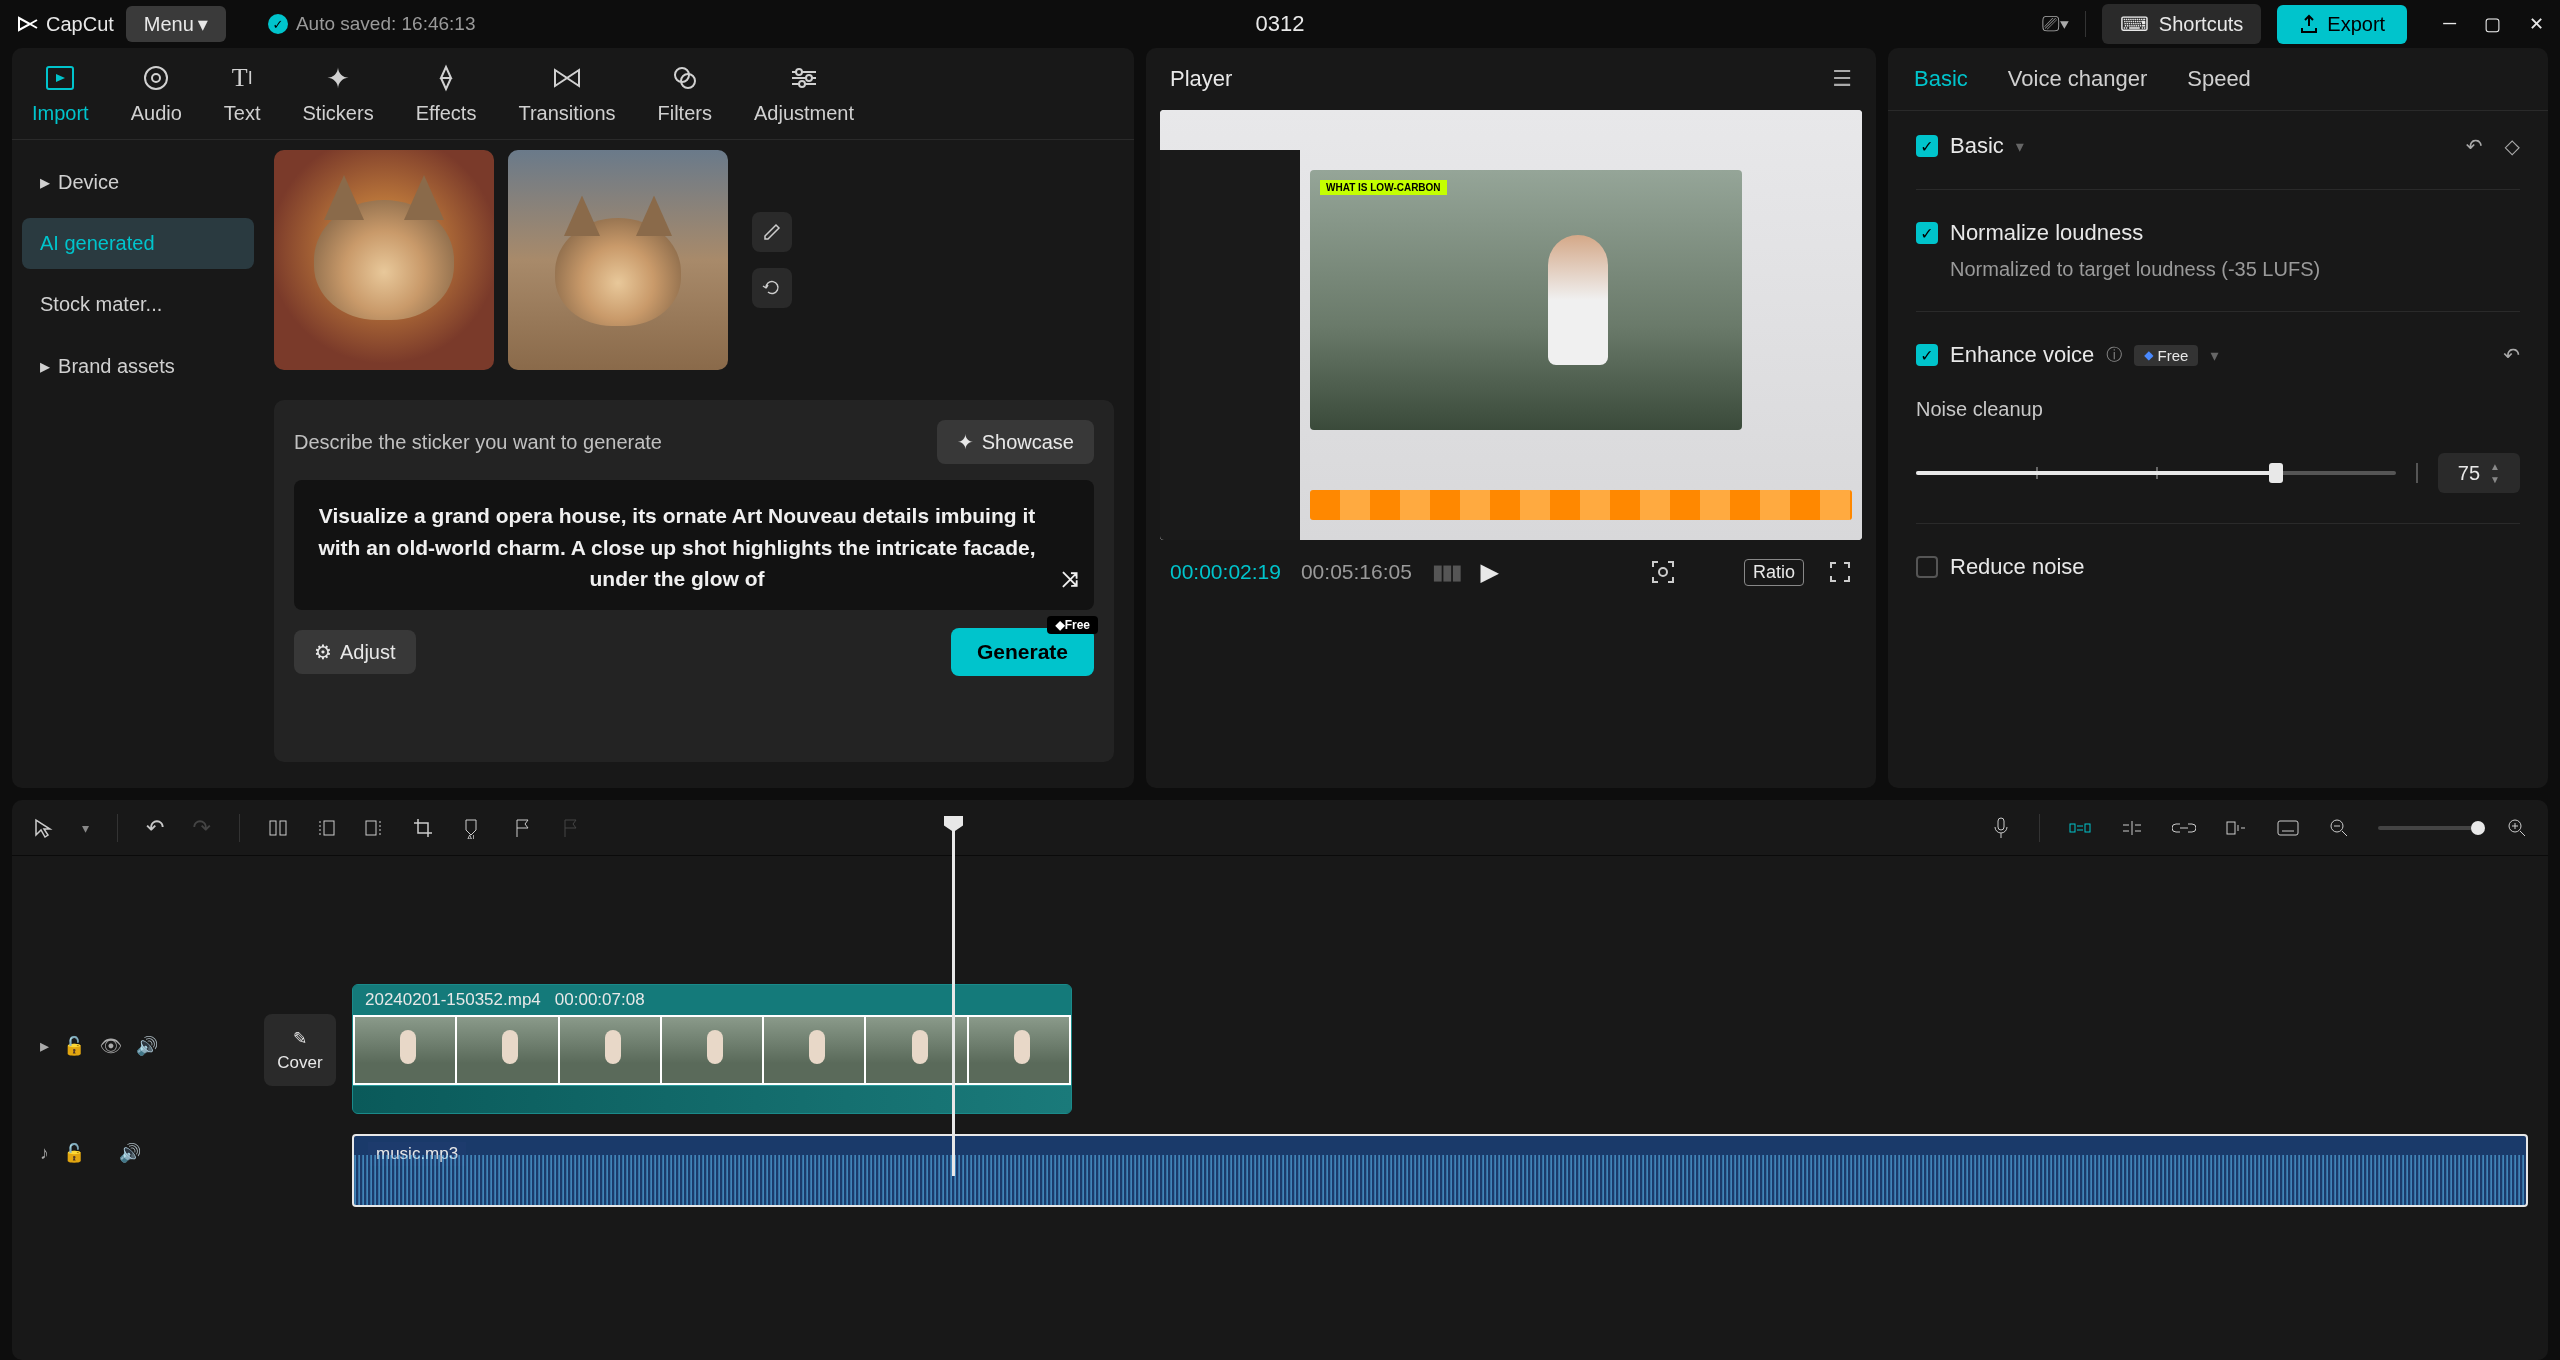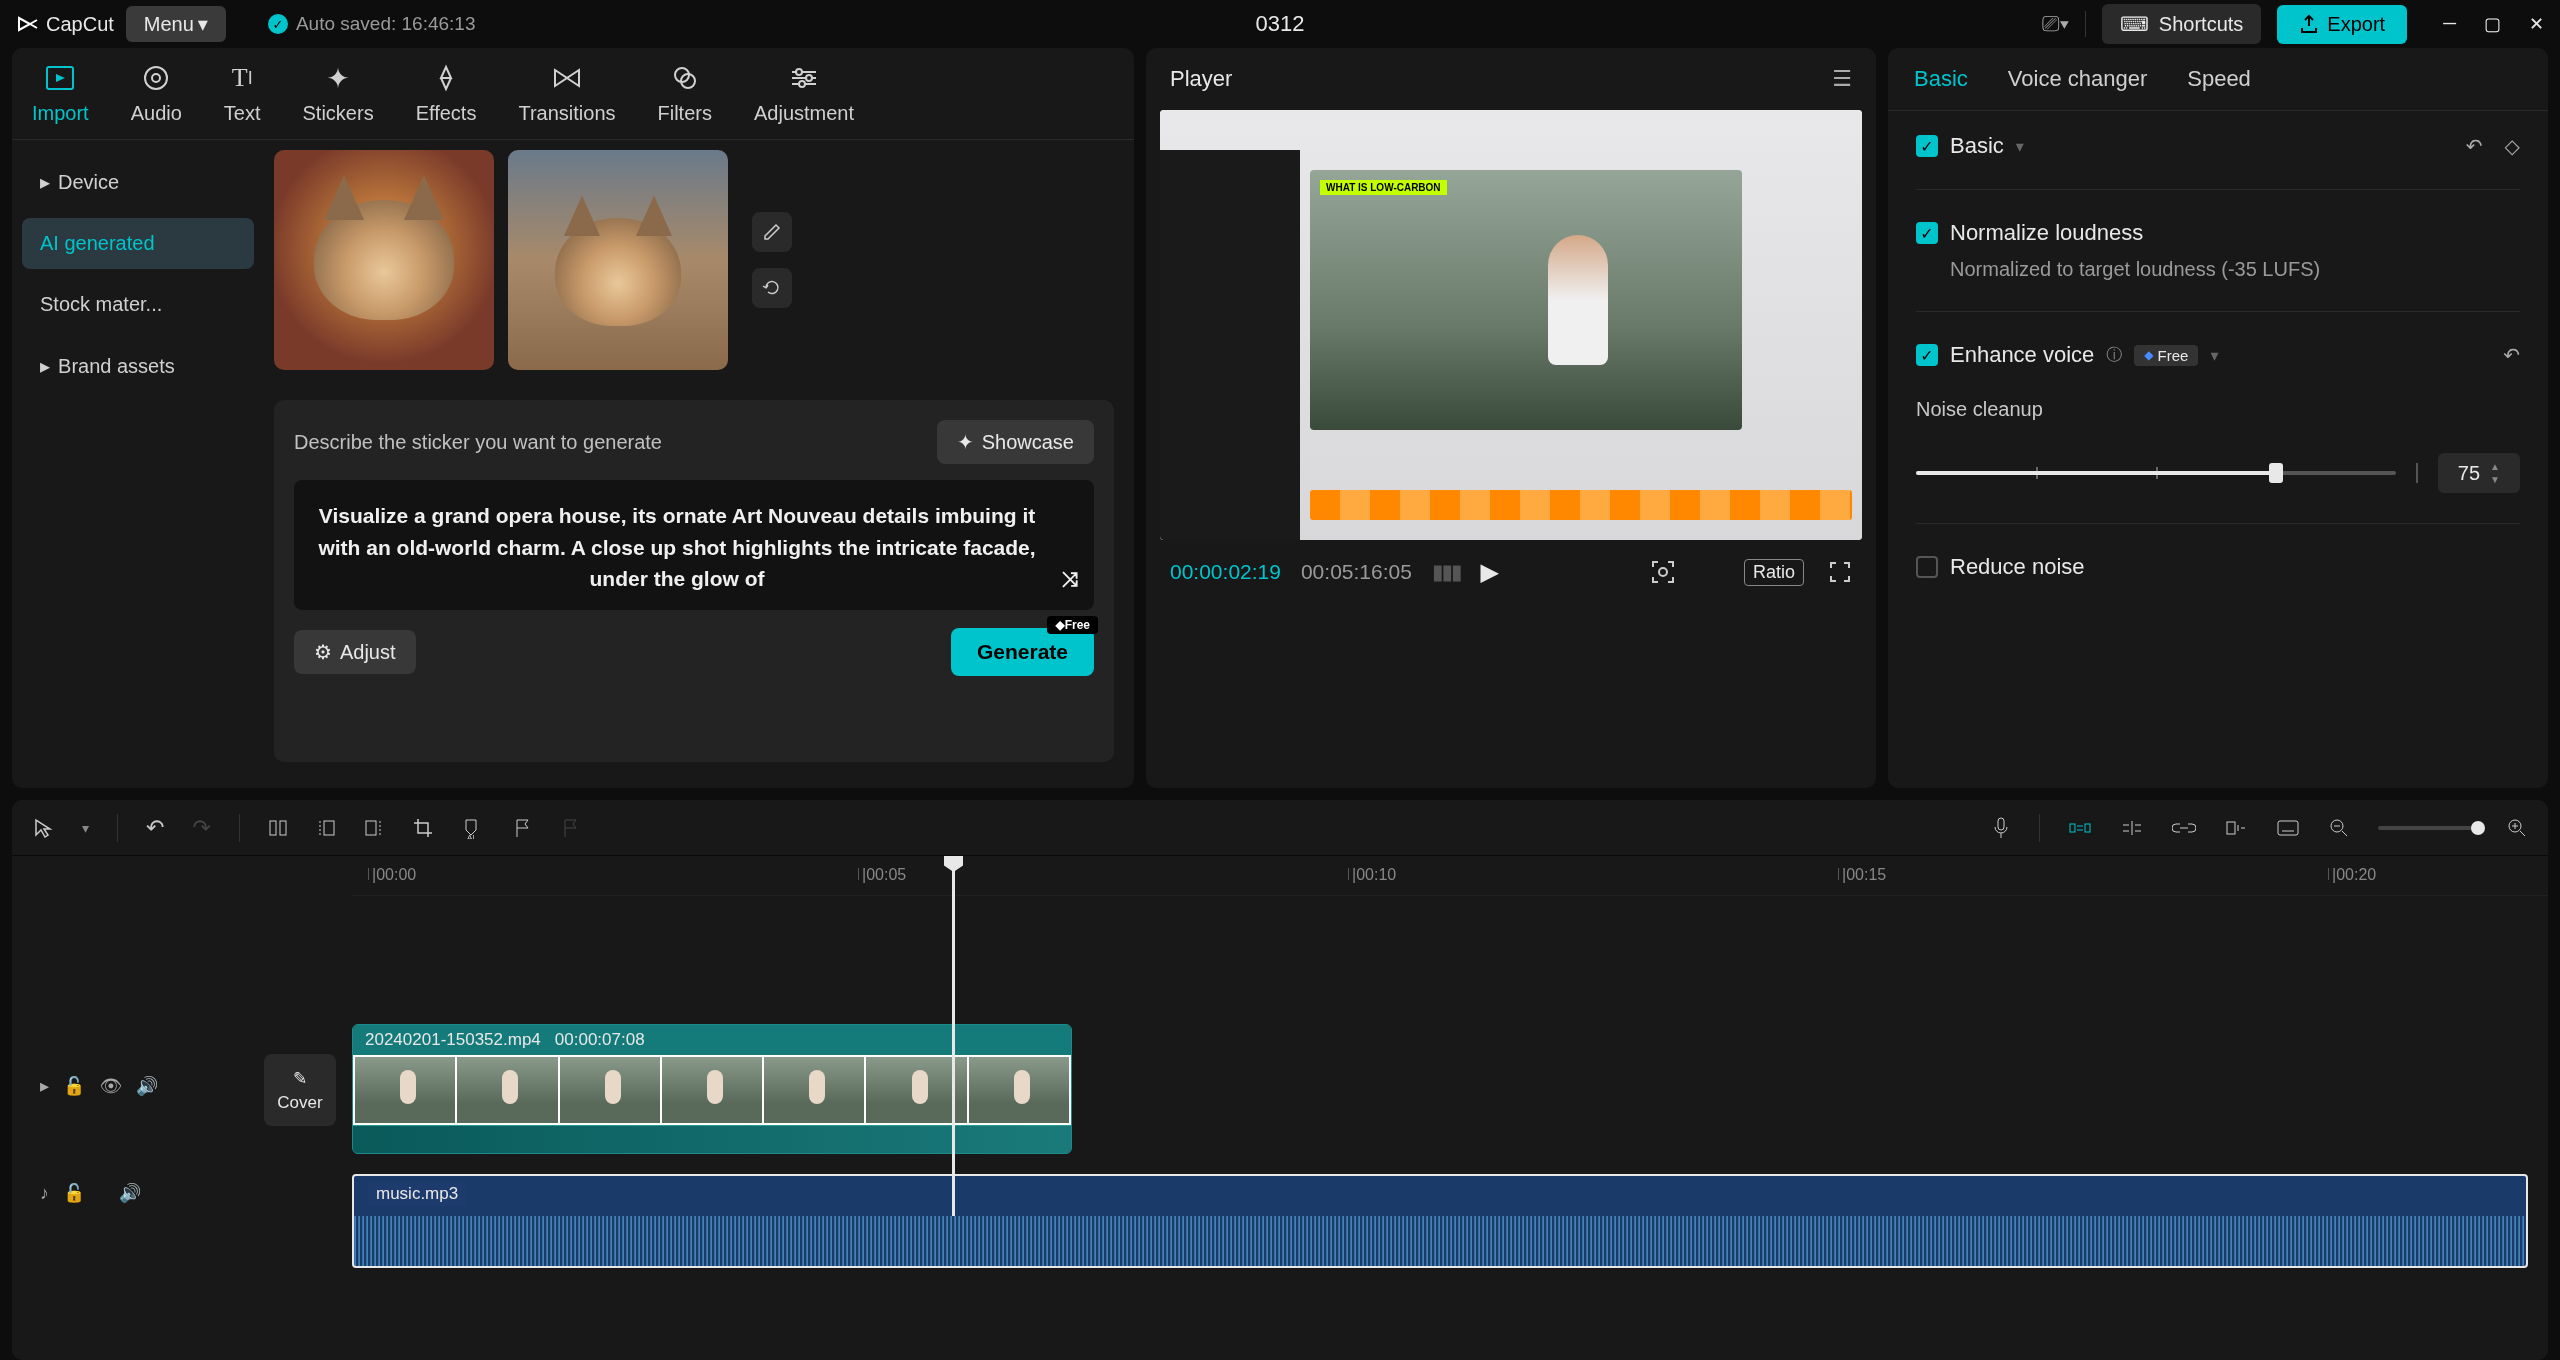--- a/index.html
+++ b/index.html
@@ -99,21 +99,21 @@
 .cover-btn { position:absolute; left:252px; top:158px; width:72px; height:72px; background:#2a2a2a; border-radius:8px; display:flex; flex-direction:column; align-items:center; justify-content:center; gap:4px; font-size:17px; }
 .track-lane { position:absolute; left:340px; right:20px; }
 .playhead { position:absolute; left:600px; top:-40px; bottom:-320px; width:3px; background:#e8e8e8; z-index:10; }
 .playhead::before { content:''; position:absolute; top:0; left:-8px; width:19px; height:16px; background:#e8e8e8; clip-path:polygon(0 0,100% 0,100% 60%,50% 100%,0 60%); }
 .vclip { position:absolute; top:128px; left:0; width:720px; height:130px; background:#0a6a6a; border-radius:6px; overflow:hidden; border:1px solid #1a8a8a; }
 .vclip-head { height:30px; background:#147a7a; display:flex; align-items:center; padding:0 12px; font-size:17px; gap:14px; }
 .vclip-frames { height:70px; display:flex; padding:2px; gap:2px; background:#fff; }
 .vframe { flex:1; background:linear-gradient(180deg,#8a9a8a 0%,#5a6a5a 70%); position:relative; }
 .vframe::after { content:''; position:absolute; left:45%; top:20%; width:16px; height:34px; background:#e8d8c8; border-radius:8px; }
 .vclip-wave { height:28px; background:linear-gradient(90deg,#0a5a5a,#1a7a7a); border-top:1px solid #2a9a9a; }
-.aclip { position:absolute; top:278px; left:0; right:0; height:94px; background:#1a3a6a; border:2px solid #e8e8e8; border-radius:4px; overflow:hidden; }
+.aclip { position:absolute; top:278px; left:0; right:0; height:73px; background:#1a3a6a; border:2px solid #e8e8e8; border-radius:4px; overflow:hidden; }
 .aclip-label { position:absolute; left:14px; top:6px; font-size:17px; background:rgba(30,60,110,0.9); padding:2px 8px; }
 .aclip-wave { position:absolute; left:0; right:0; bottom:0; height:50px; background:repeating-linear-gradient(90deg, rgba(100,200,255,0.3) 0, rgba(100,200,255,0.6) 2px, rgba(30,60,110,0.2) 2px, rgba(30,60,110,0.2) 4px); }
 svg { display:block; }
 </style>
 </head>
 <body>
 
 <div class="titlebar">
   <div class="logo">
     <svg width="24" height="24" viewBox="0 0 24 24">
@@ -477,27 +477,20 @@
           <div class="zoom-thumb"></div>
         </div>
       <span class="tlicon">
           <svg width="22" height="22" viewBox="0 0 22 22">
             <circle cx="9" cy="9" r="6" stroke="#ccc" fill="none"></circle>
             <path d="M6 9 L12 9 M9 6 L9 12 M14 14 L19 19" stroke="#ccc"></path>
           </svg>
         </span>
     </div>
   </div>
-  <div class="ruler">
-    <div class="ruler-mark" style="left:20px;">|<span>00:00</span></div>
-    <div class="ruler-mark" style="left:510px;">|<span>00:05</span></div>
-    <div class="ruler-mark" style="left:1000px;">|<span>00:10</span></div>
-    <div class="ruler-mark" style="left:1490px;">|<span>00:15</span></div>
-    <div class="ruler-mark" style="left:1980px;">|<span>00:20</span></div>
-  </div>
   <div class="tracks">
     <div class="track-controls">
       <div style="height:140px;"></div>
       <div class="tc-row">
         <span class="tc-ico">▸</span>
         <span class="tc-ico">🔓</span>
         <span class="tc-ico">👁</span>
         <span class="tc-ico">🔊</span>
       </div>
       <div class="tc-row" style="height:94px;margin-top:10px;">

